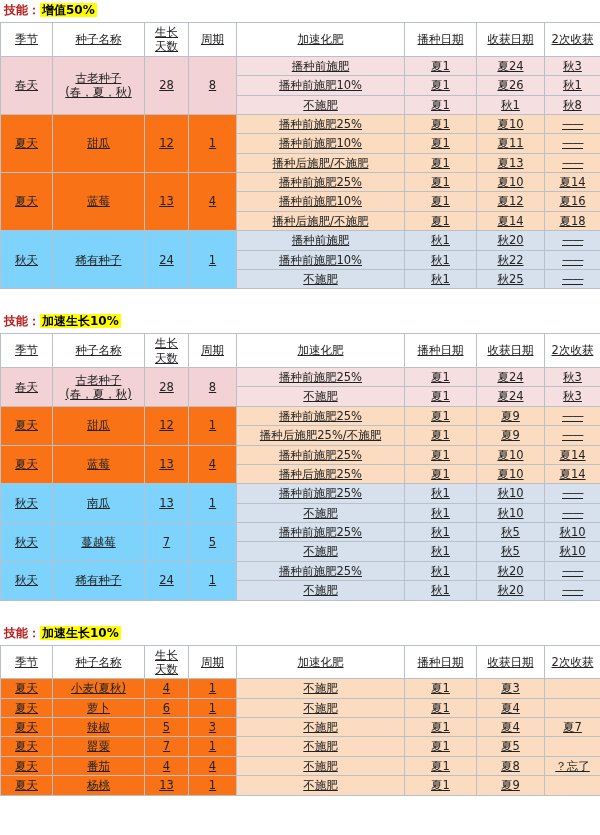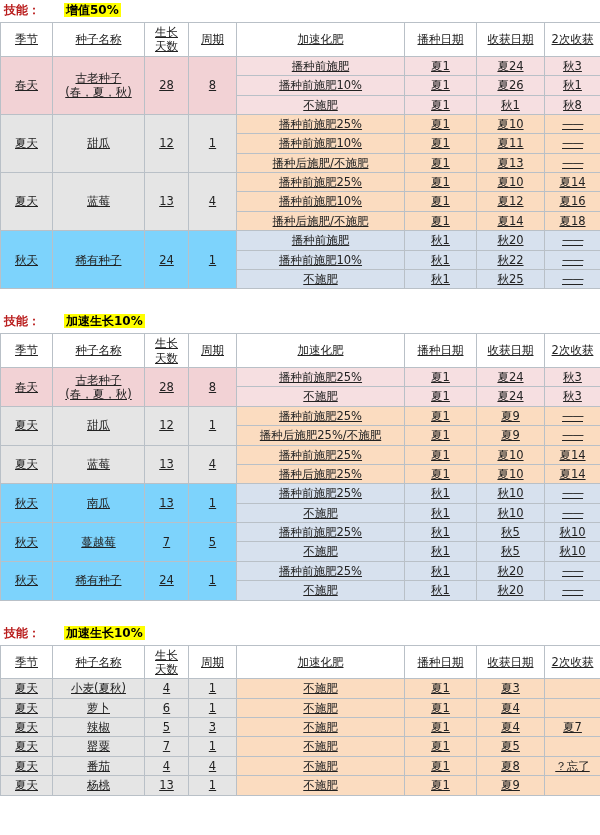--- a/index.html
+++ b/index.html
@@ -24,21 +24,20 @@
     font-weight: bold;
     padding: 2px 0 3px 4px;
     color: #1b3d8f;
     white-space: nowrap;
   }
   .skill-line .label { color: #b91c1c; }
   .skill-line .value {
     background: #ffff00;
     color: #000;
     padding: 0 2px;
-    margin-left: 24px;
   }
   table.grid {
     border-collapse: collapse;
     width: 600px;
     table-layout: fixed;
     text-decoration: underline;
   }
   table.grid td, table.grid th {
     border: 1px solid #b9c0c7;
     font-size: 11.5px;
@@ -59,21 +58,21 @@
   col.c-seed   { width: 92px; }
   col.c-days   { width: 44px; }
   col.c-cycle  { width: 48px; }
   col.c-fert   { width: 168px; }
   col.c-sow    { width: 72px; }
   col.c-harv   { width: 68px; }
   col.c-second { width: 56px; }
 
   
   .tint-spring { background: #f2d2d5; }
-  .tint-summer { background: #e5e5e5; }
+  .tint-summer { background: #f97316; }
   .tint-autumn { background: #7dd3fc; }
   .tint-spring-lt { background: #f6dfe1; }
   .tint-summer-lt { background: #fbdcc0; }
   .tint-autumn-lt { background: #d7e1ee; }
   .spacer-md { height: 22px; }
 
   .watermark {
     position: absolute;
     left: 0;
     top: 745px;

